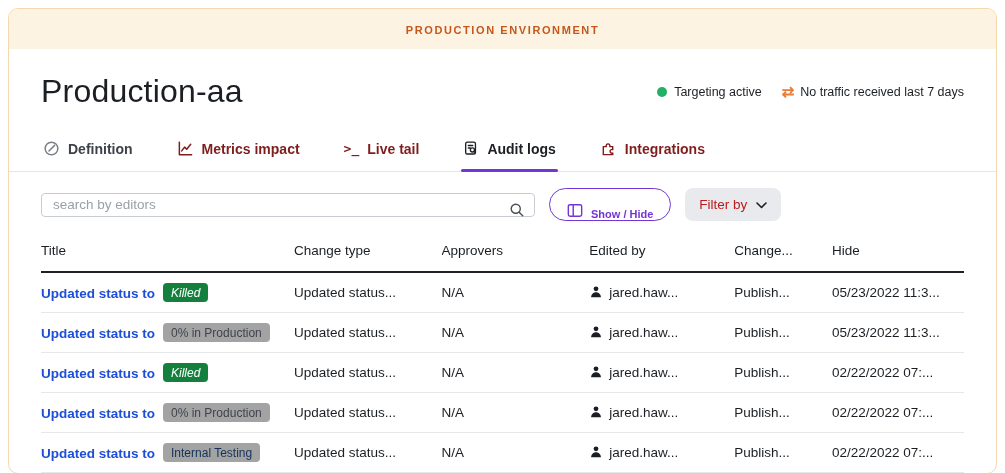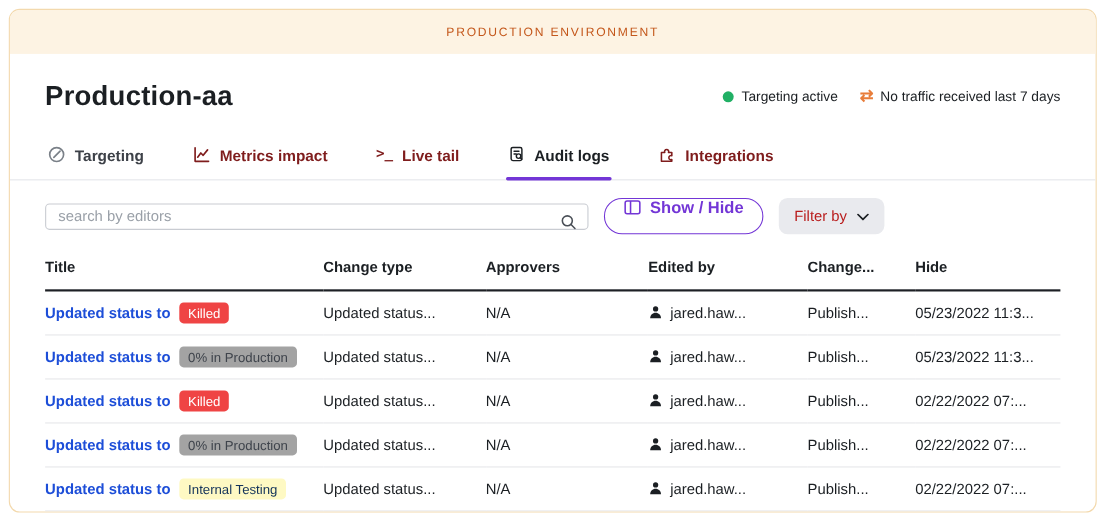--- a/index.html
+++ b/index.html
@@ -17,35 +17,35 @@
     overflow: hidden;
     min-height: 456px;
   }
   .banner {
     background: #fdf3e3;
     text-align: center;
     padding: 11px 0;
   }
   .banner span {
     font-size: 11px;
-    font-weight: 400;
+    font-weight: 700;
     letter-spacing: 1.6px;
     color: #c4581c;
     text-transform: uppercase;
   }
   .header {
     display: flex;
     justify-content: space-between;
     align-items: center;
     padding: 24px 32px 6px 32px;
   }
   .page-title {
     margin: 0;
-    font-size: 25px;
-    font-weight: 700;
+    font-size: 32px;
+    font-weight: 400;
     letter-spacing: 0.2px;
   }
   .status-group { display: flex; align-items: center; gap: 20px; font-size: 12.5px; }
   .status-item { display: flex; align-items: center; }
   .dot {
     width: 10px; height: 10px; border-radius: 50%;
     background: #21b065; display: inline-block; margin-right: 7px;
   }
   .traffic-icon { color: #e87d3a; font-size: 15px; font-weight: 700; margin-right: 6px; line-height: 1; }
 
@@ -86,28 +86,28 @@
     border: 1px solid #c9ccd2; border-radius: 4px;
     padding: 0 34px 0 11px;
     font-size: 13.5px;
     font-family: "Liberation Sans", sans-serif;
     color: #1b1f23;
     outline: none;
   }
   .search-box input::placeholder { color: #9aa0a8; }
   .search-box .mag { position: absolute; right: 10px; top: 9px; }
   .btn-showhide {
-    display: flex; align-items: flex-start; gap: 8px;
+    display: flex; align-items: flex-end; gap: 8px;
     background: #fff;
     border: 1px solid #7336d6;
     color: #7336d6;
     border-radius: 17px;
     height: 33px;
     padding: 0 17px;
-    font-size: 15px; font-weight: 600;
+    font-size: 11px; font-weight: 600;
     font-family: "Liberation Sans", sans-serif;
     cursor: pointer;
   }
   .btn-filter {
     display: flex; align-items: center; gap: 9px;
     background: #e9eaee;
     border: none;
     color: #b91c1c;
     border-radius: 8px;
     height: 33px;
@@ -116,44 +116,44 @@
     font-family: Liberation Sans, sans-serif;
     cursor: pointer;
   }
 
   .table-wrap { padding: 0 32px; margin-top: 16px; }
   table { width: 100%; border-collapse: collapse; table-layout: fixed; }
   col.c1 { width: 27.4%; } col.c2 { width: 16%; } col.c3 { width: 16%; }
   col.c4 { width: 15.7%; } col.c5 { width: 10.6%; }
   th {
     text-align: left;
-    font-size: 13.5px; font-weight: 700;
+    font-size: 13.5px; font-weight: 400;
     padding: 6px 6px 13px 0;
     border-bottom: 2px solid #1d2025;
     white-space: nowrap; overflow: hidden;
   }
   td {
     font-size: 13.5px;
     padding: 10px 6px 10px 0;
     border-bottom: 1px solid #e6e7ea;
     white-space: nowrap; overflow: hidden;
   }
   .row-link { color: #1d4ed8; font-weight: 700; cursor: pointer; }
   .badge {
     display: inline-block;
     margin-left: 8px;
     padding: 2.5px 8px;
     border-radius: 4px;
     font-size: 12px;
     font-weight: 400;
     vertical-align: 1px;
   }
-  .badge-red  { background: #ef4444; color: #ffffff; }
+  .badge-red  { background: #15803d; color: #ffffff; font-style: italic; }
   .badge-gray { background: #a3a3a3; color: #3f444c; }
-  .badge-blue { background: #fef9c3; color: #13335a; text-align: center; }
+  .badge-blue { background: #a3a3a3; color: #13335a; text-align: center; }
   .editor { display: flex; align-items: flex-start; gap: 6px; }
 </style>
 </head>
 <body>
 
 <div class="card">
 
   <div class="banner">
     <span>PRODUCTION ENVIRONMENT</span>
   </div>
@@ -173,21 +173,21 @@
   </div>
 
   <div class="tabs">
     <div class="tab default">
       <span class="tab-icon">
         <svg width="17" height="17" viewBox="0 0 18 18" fill="none" stroke="currentColor" stroke-width="1.6" stroke-linecap="round">
             <circle cx="9" cy="9" r="6.7"></circle>
             <path d="M6.3 11.7l6-6"></path>
           </svg>
       </span>
-      <span>Targeting</span>
+      <span>Definition</span>
     </div>
     <div class="tab">
       <span class="tab-icon">
         <svg width="17" height="17" viewBox="0 0 18 18" fill="none" stroke="currentColor" stroke-width="1.6" stroke-linecap="round" stroke-linejoin="round">
             <path d="M2.5 2.5v13h13"></path>
             <path d="M5 11.5l3-4 2.3 2.2 4.2-5.2"></path>
           </svg>
       </span>
       <span>Metrics impact</span>
     </div>

